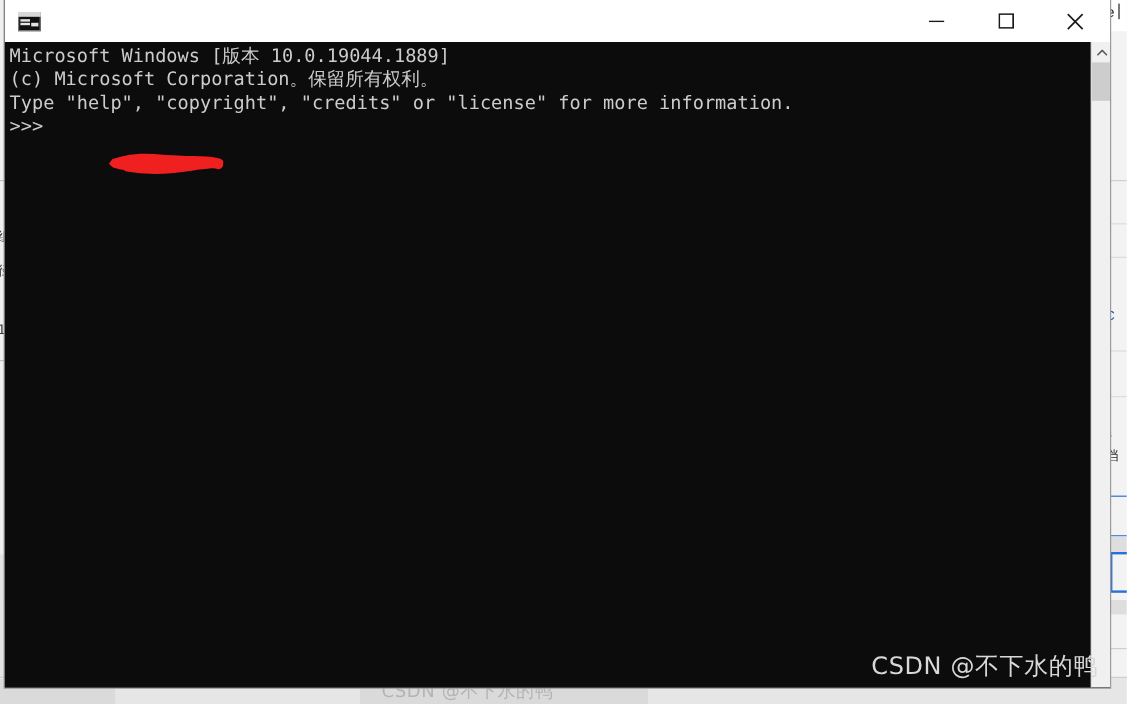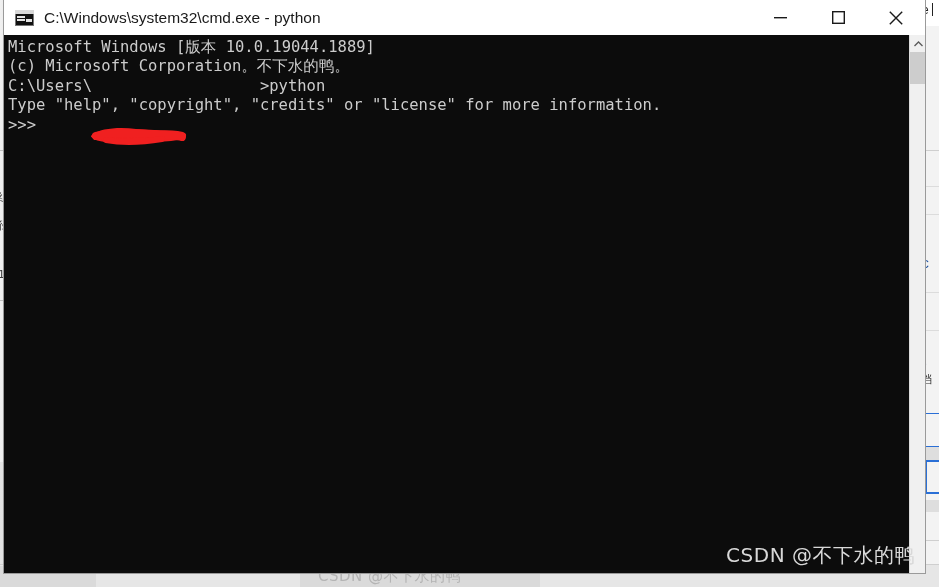--- a/index.html
+++ b/index.html
@@ -318,21 +318,20 @@
 
   <div class="console-window">
 
     <div class="titlebar">
       <div class="title-icon">
         <div class="frame"></div>
         <div class="bar"></div>
         <div class="dots"></div>
         <div class="dash"></div>
       </div>
-      <div class="title-text">C:\Windows\system32\cmd.exe - python</div>
 
       <div class="win-controls">
         <div class="win-btn">
           <svg width="13" height="2" viewBox="0 0 13 2">
               <rect width="13" height="1.4" fill="#1a1a1a"></rect>
             </svg>
         </div>
         <div class="win-btn">
           <svg width="13" height="13" viewBox="0 0 13 13">
               <rect x="0.7" y="0.7" width="11.6" height="11.6" fill="none" stroke="#1a1a1a" stroke-width="1.4"></rect>
@@ -341,23 +340,22 @@
         <div class="win-btn">
           <svg width="14" height="14" viewBox="0 0 14 14">
               <path d="M0.8 0.8 L13.2 13.2 M13.2 0.8 L0.8 13.2" stroke="#1a1a1a" stroke-width="1.4"></path>
             </svg>
         </div>
       </div>
     </div>
 
     <div class="console-body">
       <div class="cline">Microsoft Windows [版本 10.0.19044.1889]</div>
-      <div class="cline">(c) Microsoft Corporation。不下水的鸭。</div>
+      <div class="cline">(c) Microsoft Corporation。保留所有权利。</div>
       <div class="cline blank"></div>
-      <div class="cline">C:\Users\                  &gt;python</div>
       <div class="cline">Type "help", "copyright", "credits" or "license" for more information.</div>
       <div class="cline prompt-line">&gt;&gt;&gt;</div>
 
       <svg class="redaction" viewBox="0 0 106 23" xmlns="http://www.w3.org/2000/svg">
         <path d="M6 11 C 14 4, 34 3, 50 5 C 66 7, 84 5, 97 8 C 103 10, 100 15, 92 16 C 74 19, 52 17, 38 18 C 26 19, 12 18, 8 15 C 5 13, 4 12, 6 11 Z" fill="#f02020"></path>
         <path d="M10 12 C 26 8, 48 9, 68 10 C 82 11, 92 12, 96 13" stroke="#f02020" stroke-width="8" stroke-linecap="round" fill="none"></path>
         <path d="M20 16 C 36 19, 58 18, 76 15" stroke="#f02020" stroke-width="6" stroke-linecap="round" fill="none"></path>
       </svg>
     </div>
 

